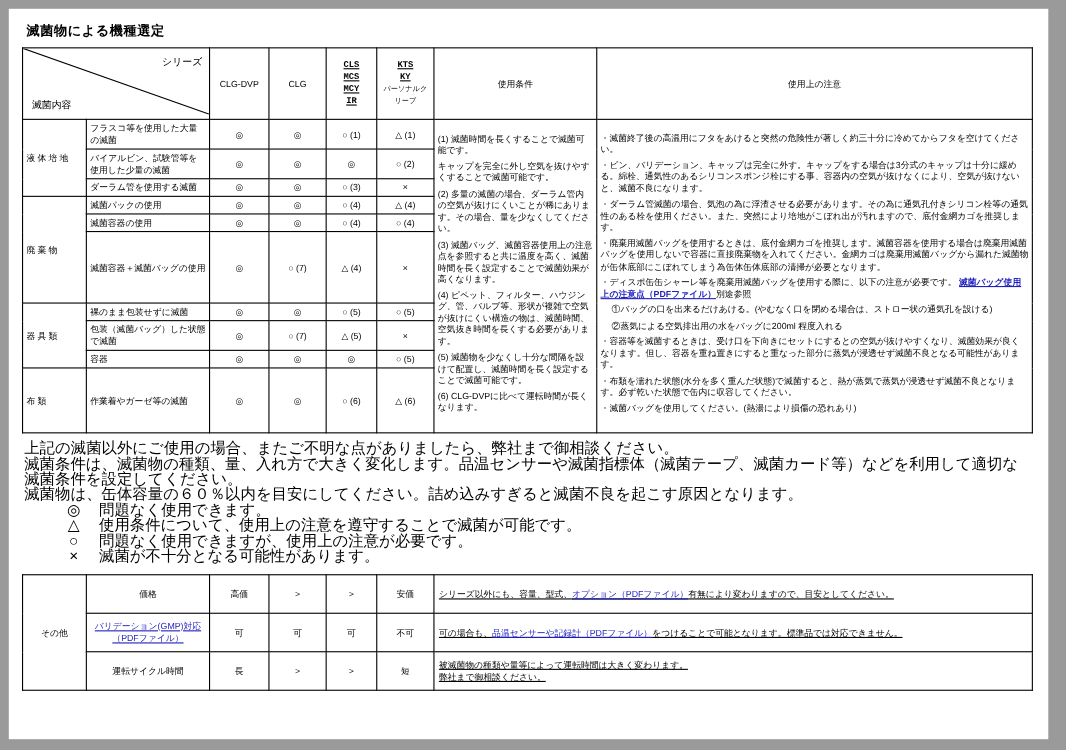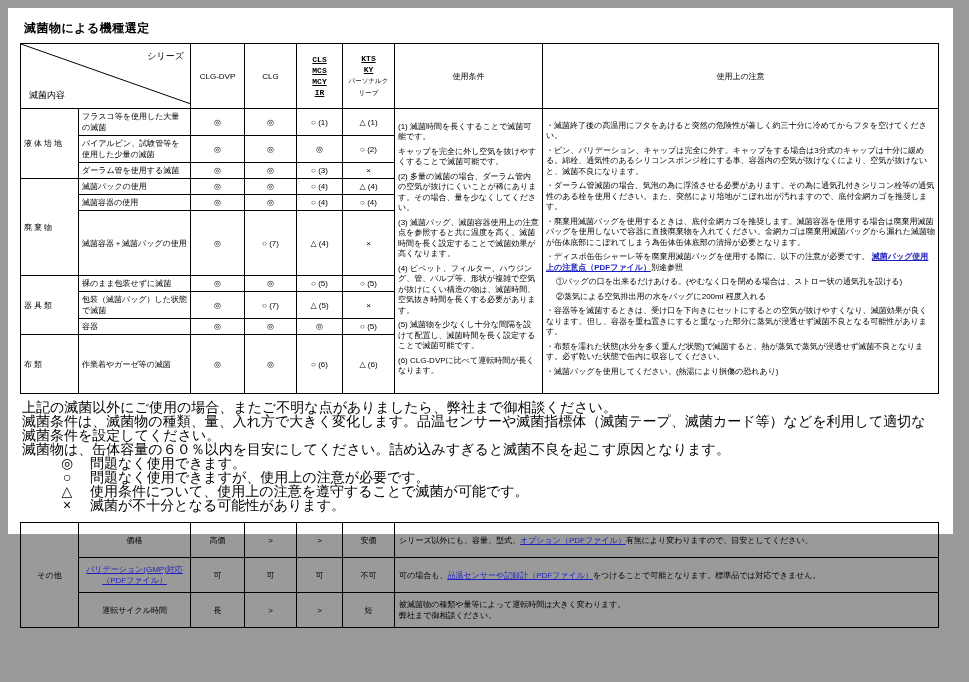--- a/index.html
+++ b/index.html
@@ -11,21 +11,21 @@
     width: 969px;
     height: 682px;
     overflow: hidden;
     font-family: "Liberation Sans", sans-serif;
   }
   .page {
     position: absolute;
     left: 8px;
     top: 8px;
     width: 945px;
-    height: 526px;
+    height: 664px;
     background: #ffffff;
     box-sizing: border-box;
     padding: 10px 12px;
   }
   .doc-title {
     font-size: 12px;
     font-weight: bold;
     color: #000;
     margin: 2px 0 6px 4px;
     letter-spacing: 0.5px;
@@ -146,21 +146,21 @@
   }
   table.other td {
     border: 1px solid #000;
     font-size: 8px;
     color: #000;
     padding: 3px 4px;
     height: 28px;
     vertical-align: middle;
   }
   .oc { text-align: center; }
-  .ol { text-align: left; font-size: 7.5px; line-height: 11px; }
+  .ol { text-align: left; font-size: 7.5px; line-height: 11px; text-decoration: underline; }
 </style>
 </head>
 <body>
 
 <div class="page">
 
   <div class="doc-title">滅菌物による機種選定</div>
 
   <table class="main">
     <colgroup>
@@ -304,24 +304,24 @@
     </table>
 
   <div class="legend">
     <div>上記の滅菌以外にご使用の場合、またご不明な点がありましたら、弊社まで御相談ください。</div>
     <div>滅菌条件は、滅菌物の種類、量、入れ方で大きく変化します。品温センサーや滅菌指標体（滅菌テープ、滅菌カード等）などを利用して適切な滅菌条件を設定してください。</div>
     <div>滅菌物は、缶体容量の６０％以内を目安にしてください。詰め込みすぎると滅菌不良を起こす原因となります。</div>
     <div class="legend-row">
       <span class="sym">◎</span><span>問題なく使用できます。</span>
     </div>
     <div class="legend-row">
-      <span class="sym">○</span><span>問題なく使用できますが、使用上の注意が必要です。</span>
+      <span class="sym">△</span><span>使用条件について、使用上の注意を遵守することで滅菌が可能です。</span>
     </div>
     <div class="legend-row">
-      <span class="sym">△</span><span>使用条件について、使用上の注意を遵守することで滅菌が可能です。</span>
+      <span class="sym">○</span><span>問題なく使用できますが、使用上の注意が必要です。</span>
     </div>
     <div class="legend-row">
       <span class="sym">×</span><span>滅菌が不十分となる可能性があります。</span>
     </div>
   </div>
 
   <table class="other">
     <colgroup>
       <col style="width:58px">
       <col style="width:112px">

